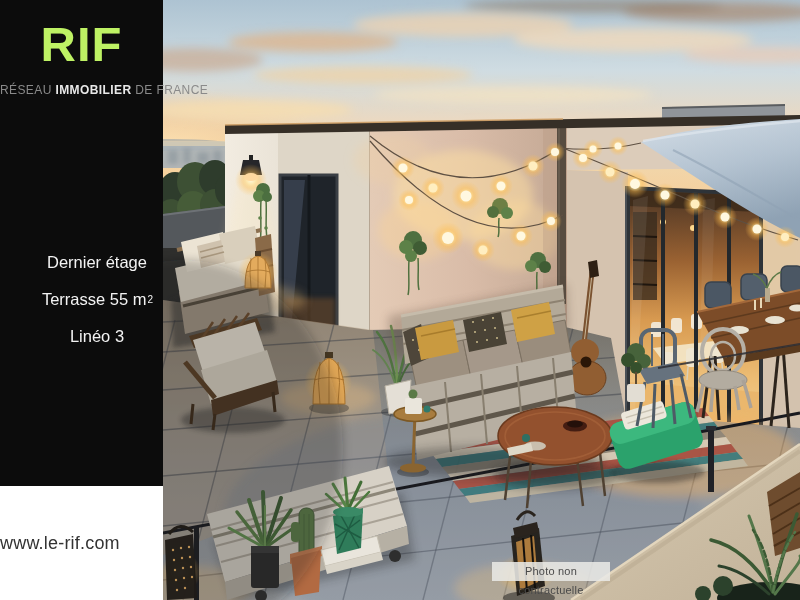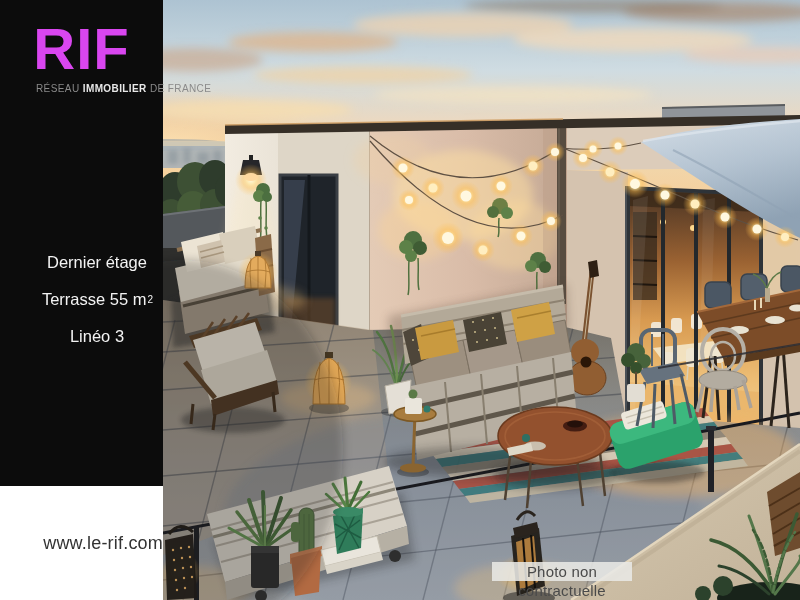--- a/index.html
+++ b/index.html
@@ -4,39 +4,39 @@
 <style>
   html,body{margin:0;padding:0;background:#222;}
   .stage{
     position:relative;width:800px;height:600px;overflow:hidden;
     font-family:"Liberation Sans", sans-serif;background:#0c0c0c;
   }
   
   .photo-wrap{position:absolute;left:163px;top:0;width:637px;height:600px;overflow:hidden;}
   .photo-wrap svg{display:block;width:637px;height:600px;}
   .disclaimer{
-    position:absolute;left:492px;top:562px;width:140px;height:19px;
-    background:rgba(232,232,229,0.88);color:#4a4a4a;font-size:15px;
+    position:absolute;left:492px;top:562px;width:118px;height:19px;
+    background:rgba(232,232,229,0.88);color:#4a4a4a;font-size:11px;
     line-height:19px;text-align:center;letter-spacing:.2px;
   }
   
   .sidebar{position:absolute;left:0;top:0;width:163px;height:486px;background:#0c0c0c;}
   .logo{position:absolute;left:0;top:20px;width:163px;text-align:center;}
-  .logo-text{font-size:58px;font-weight:800;color:#d946ef;letter-spacing:1px;line-height:1;}
-  .tagline{margin-top:5px;font-size:10px;letter-spacing:.4px;color:#8a8a8a;white-space:nowrap;padding-left:36px;}
+  .logo-text{font-size:49px;font-weight:800;color:#bef264;letter-spacing:1px;line-height:1;}
+  .tagline{margin-top:14px;font-size:12px;letter-spacing:.4px;color:#8a8a8a;white-space:nowrap;}
   .tagline b{color:#e8e8e8;font-weight:700;}
   .features{position:absolute;left:0;top:228px;width:163px;margin:16px;padding:0;list-style:none;}
   .features li{
     height:37px;display:flex;align-items:center;justify-content:center;
     font-size:16.5px;color:#f3f3f3;white-space:nowrap;
   }
   .features li sup{font-size:10px;line-height:0;margin-left:1px;}
   .sidebar-footer{
     position:absolute;left:0;top:486px;width:163px;height:114px;background:#ffffff;
-    display:flex;align-items:center;justify-content:flex-end;
+    display:flex;align-items:center;justify-content:flex-start;
   }
   .website{font-size:18px;color:#333333;letter-spacing:.2px;}
 </style>
 </head>
 <body>
 
 <div class="stage">
 
   <div class="photo-wrap">
   <svg viewBox="0 0 637 600" xmlns="http://www.w3.org/2000/svg">

